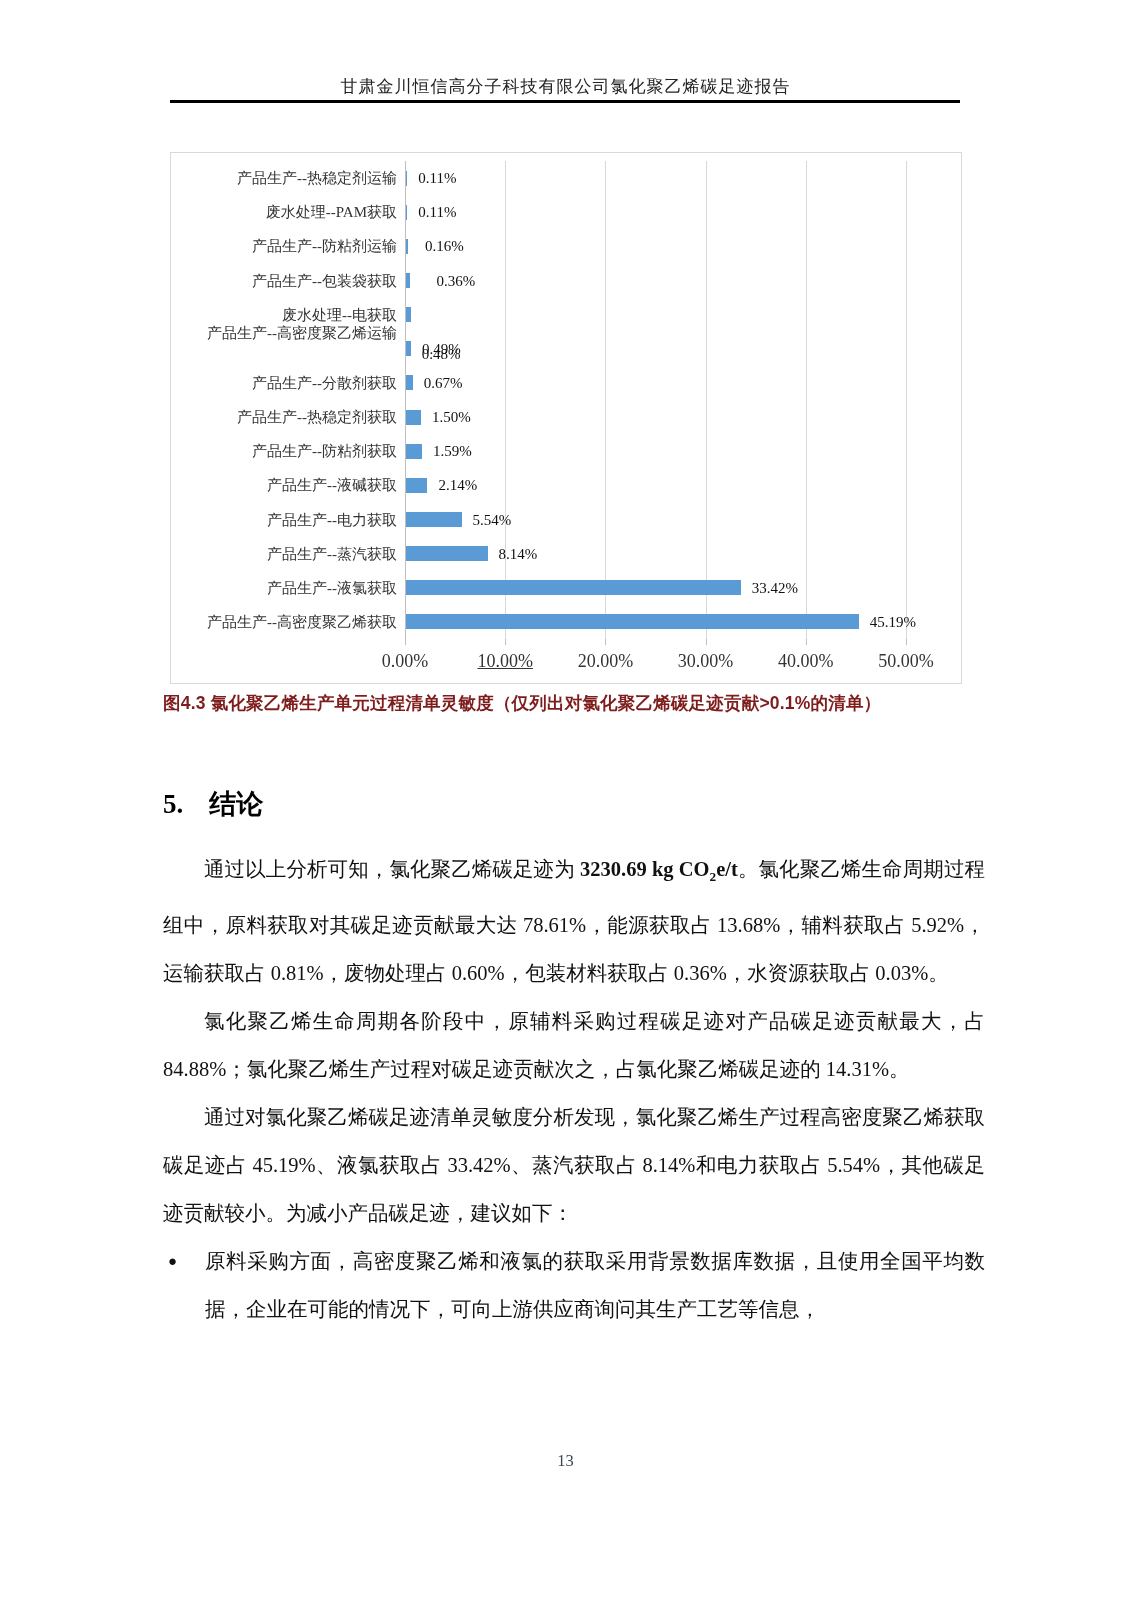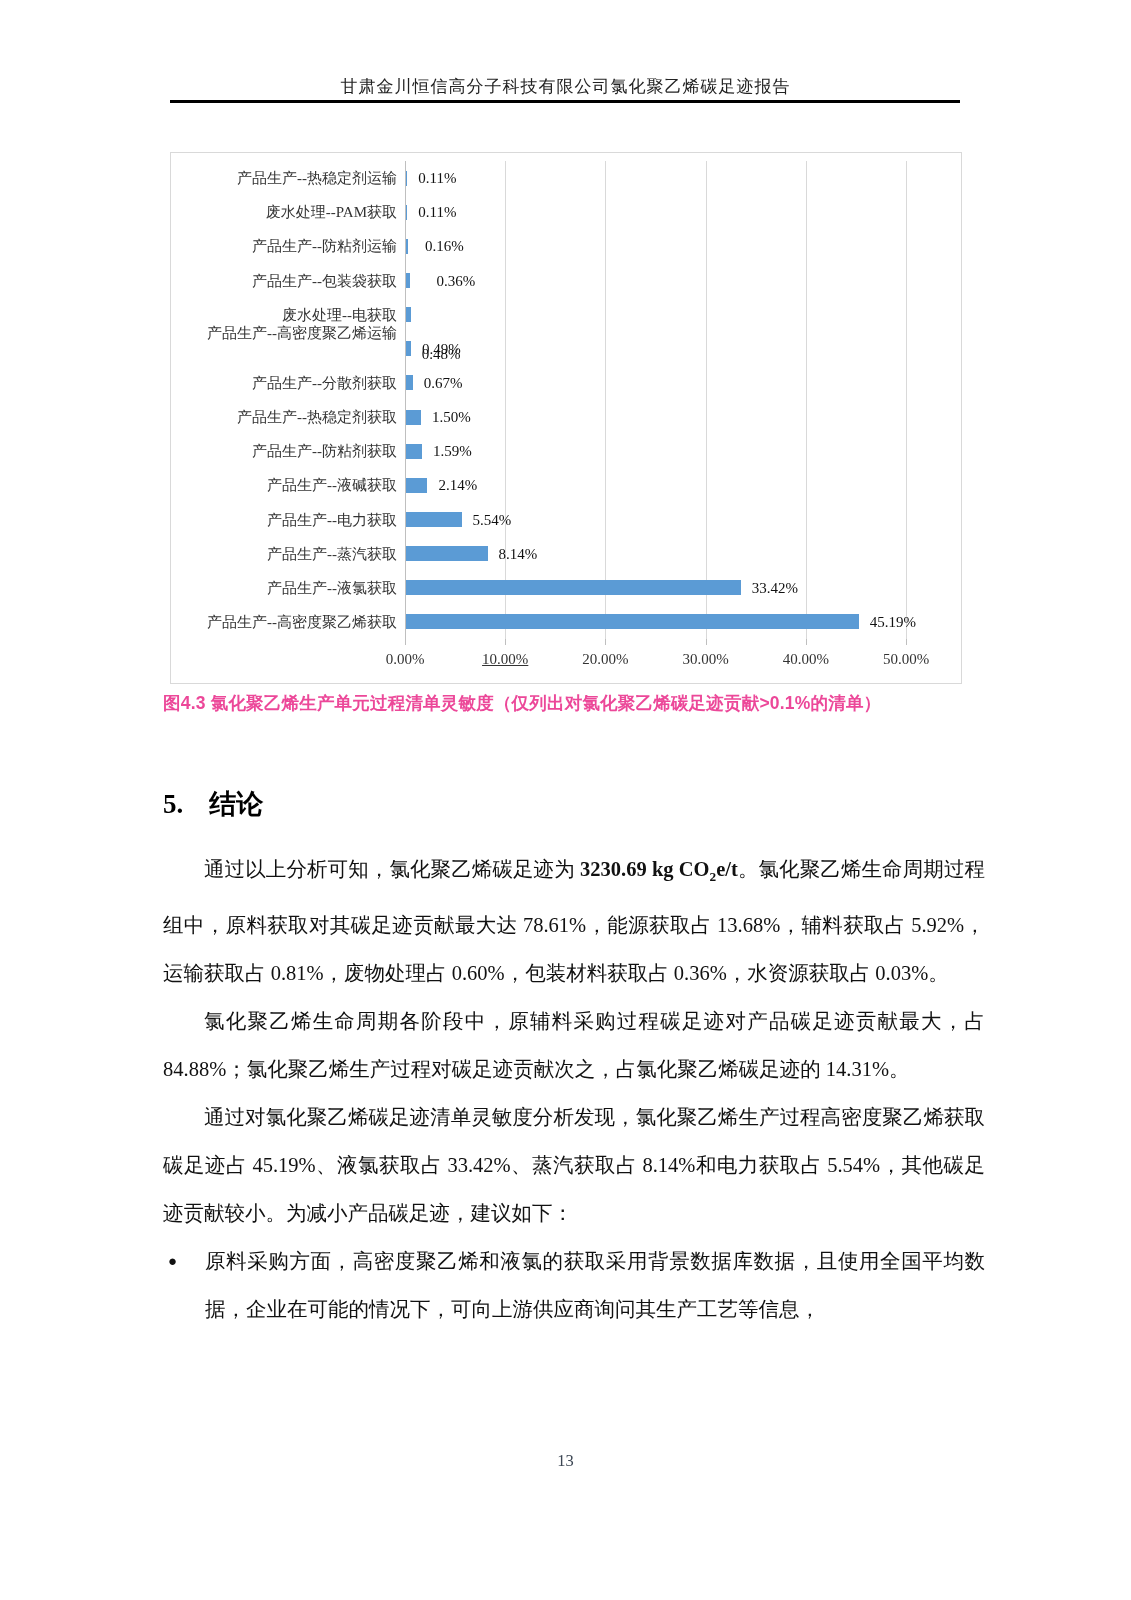--- a/index.html
+++ b/index.html
@@ -27,28 +27,28 @@
   .cat-label{
     position:absolute;left:0;width:226px;text-align:right;font-size:15px;
     color:#333;height:20px;line-height:20px;white-space:nowrap;
   }
   .bar{position:absolute;background:#5b9bd5;}
   .val-label{
     position:absolute;font-size:15px;color:#111;height:20px;line-height:20px;
     white-space:nowrap;
   }
   .tick-label{
-    position:absolute;font-size:15px;color:#333;width:80px;text-align:center;
+    position:absolute;font-size:18px;color:#333;width:80px;text-align:center;
     white-space:nowrap;
   }
   
   .fig-caption{
     position:absolute;top:691px;left:163px;width:826px;
     font-family:"Liberation Sans","DejaVu Sans",sans-serif;
-    font-weight:bold;font-size:17.5px;color:#ec4899;letter-spacing:0.2px;
+    font-weight:bold;font-size:17.5px;color:#7f1d1d;letter-spacing:0.2px;
   }
   
   .section-heading{
     position:absolute;top:786px;left:163px;font-weight:bold;font-size:27px;color:#000;
   }
   .section-heading .num{margin-right:26px;}
   
   .body-text{
     position:absolute;top:845px;left:163px;width:822px;
     font-size:20.5px;line-height:48px;text-align:justify;color:#111;

